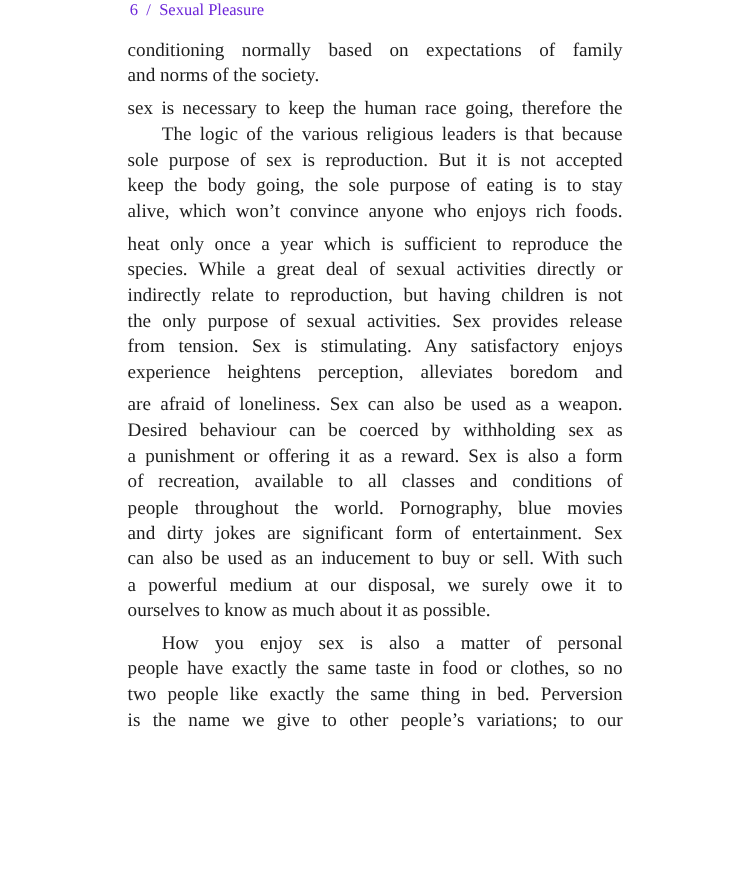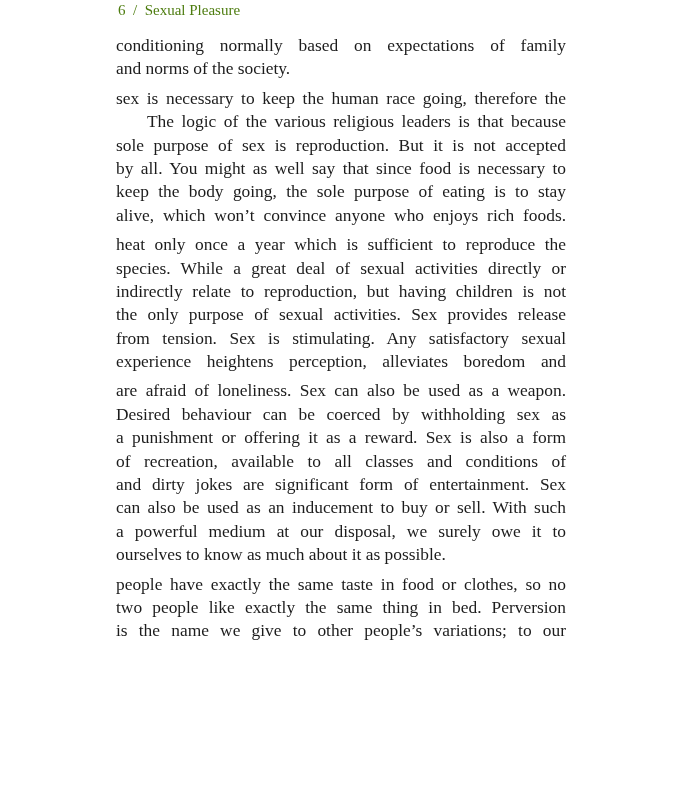--- a/index.html
+++ b/index.html
@@ -23,21 +23,21 @@
     height: 800px;
     background: #ffffff;
   }
   .running-head {
     position: absolute;
     left: 118px;
     top: 0px;
     font-family: "Liberation Serif", serif;
     font-size: 15px;
     line-height: 20px;
-    color: #4d7c0f;
+    color: #6d28d9;
     white-space: pre;
   }
   .body-text {
     position: absolute;
     left: 116px;
     top: 34px;
     width: 450px;
     font-family: "Liberation Serif", serif;
     font-size: 17.4px;
     line-height: 23.4px;
@@ -71,45 +71,46 @@
 
     <div class="para">
       <span class="line">conditioning normally based on expectations of family</span>
       <span class="line last">and norms of the society.</span>
     </div>
 
     <div class="para">
       <span class="line">sex is necessary to keep the human race going, therefore the</span>
       <span class="line indent">The logic of the various religious leaders is that because</span>
       <span class="line">sole purpose of sex is reproduction. But it is not accepted</span>
-      <span class="line">by all. You might as well say that since food is necessary to</span>
       <span class="line">keep the body going, the sole purpose of eating is to stay</span>
       <span class="line">alive, which won’t convince anyone who enjoys rich foods.</span>
     </div>
 
     <div class="para">
       <span class="line">heat only once a year which is sufficient to reproduce the</span>
       <span class="line">species. While a great deal of sexual activities directly or</span>
       <span class="line">indirectly relate to reproduction, but having children is not</span>
       <span class="line">the only purpose of sexual activities. Sex provides release</span>
-      <span class="line">from tension. Sex is stimulating. Any satisfactory sexual</span>
+      <span class="line">from tension. Sex is stimulating. Any satisfactory enjoys</span>
       <span class="line">experience heightens perception, alleviates boredom and</span>
     </div>
 
     <div class="para">
       <span class="line">are afraid of loneliness. Sex can also be used as a weapon.</span>
       <span class="line">Desired behaviour can be coerced by withholding sex as</span>
       <span class="line">a punishment or offering it as a reward. Sex is also a form</span>
       <span class="line">of recreation, available to all classes and conditions of</span>
+      <span class="line">people throughout the world. Pornography, blue movies</span>
       <span class="line">and dirty jokes are significant form of entertainment. Sex</span>
       <span class="line">can also be used as an inducement to buy or sell. With such</span>
       <span class="line">a powerful medium at our disposal, we surely owe it to</span>
       <span class="line last">ourselves to know as much about it as possible.</span>
     </div>
 
     <div class="para">
+      <span class="line indent">How you enjoy sex is also a matter of personal</span>
       <span class="line">people have exactly the same taste in food or clothes, so no</span>
       <span class="line">two people like exactly the same thing in bed. Perversion</span>
       <span class="line">is the name we give to other people’s variations; to our</span>
     </div>
 
   </div>
 </div>
 
 </body></html>

